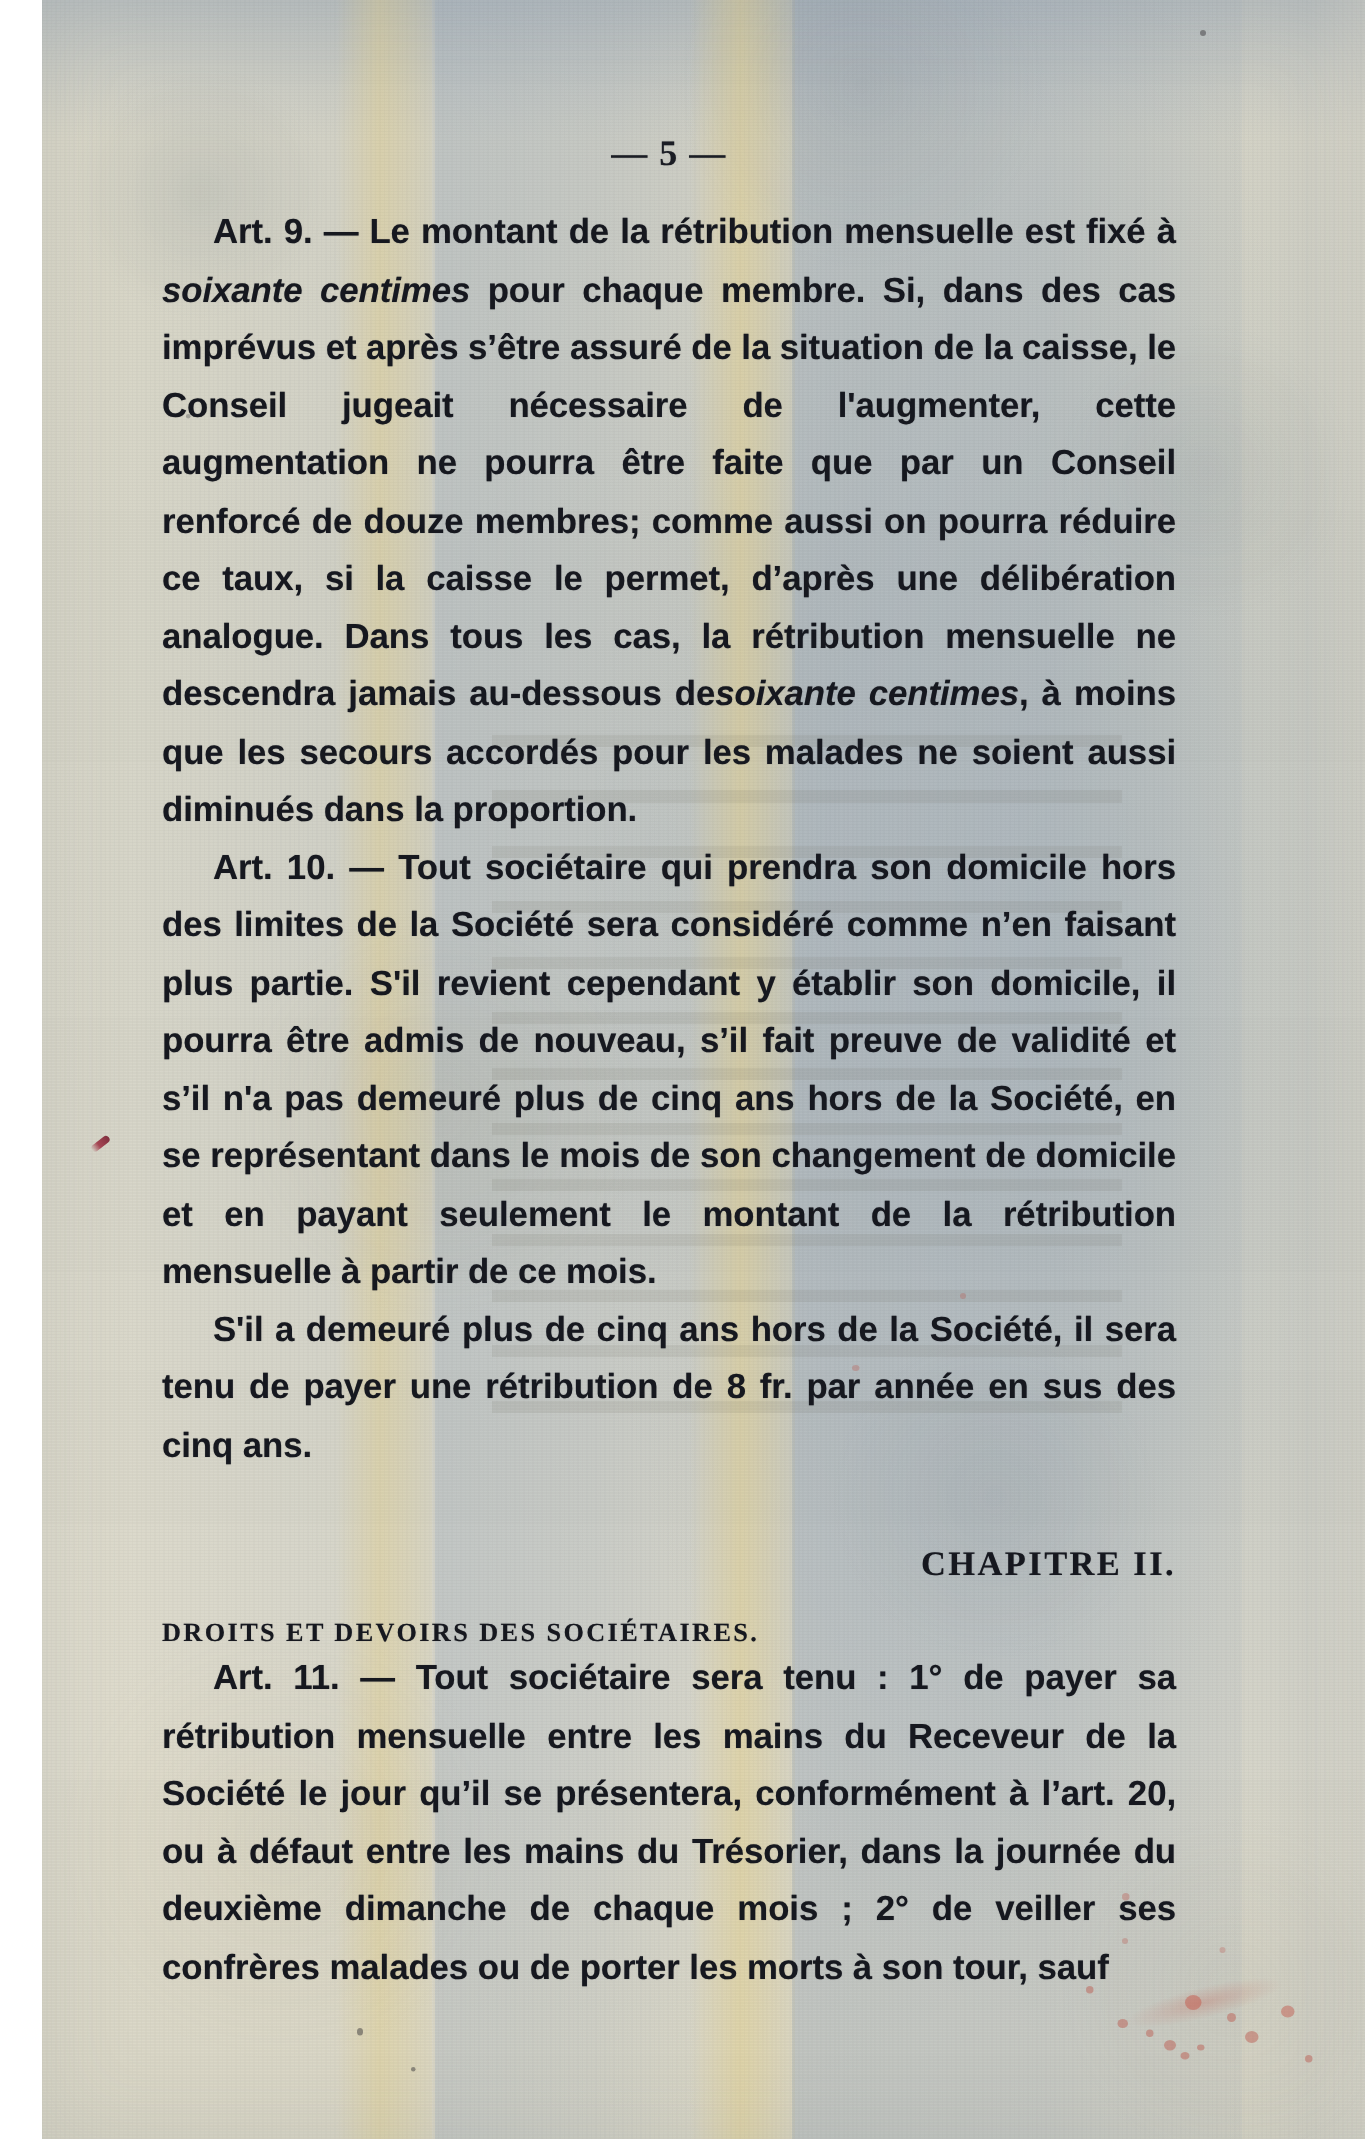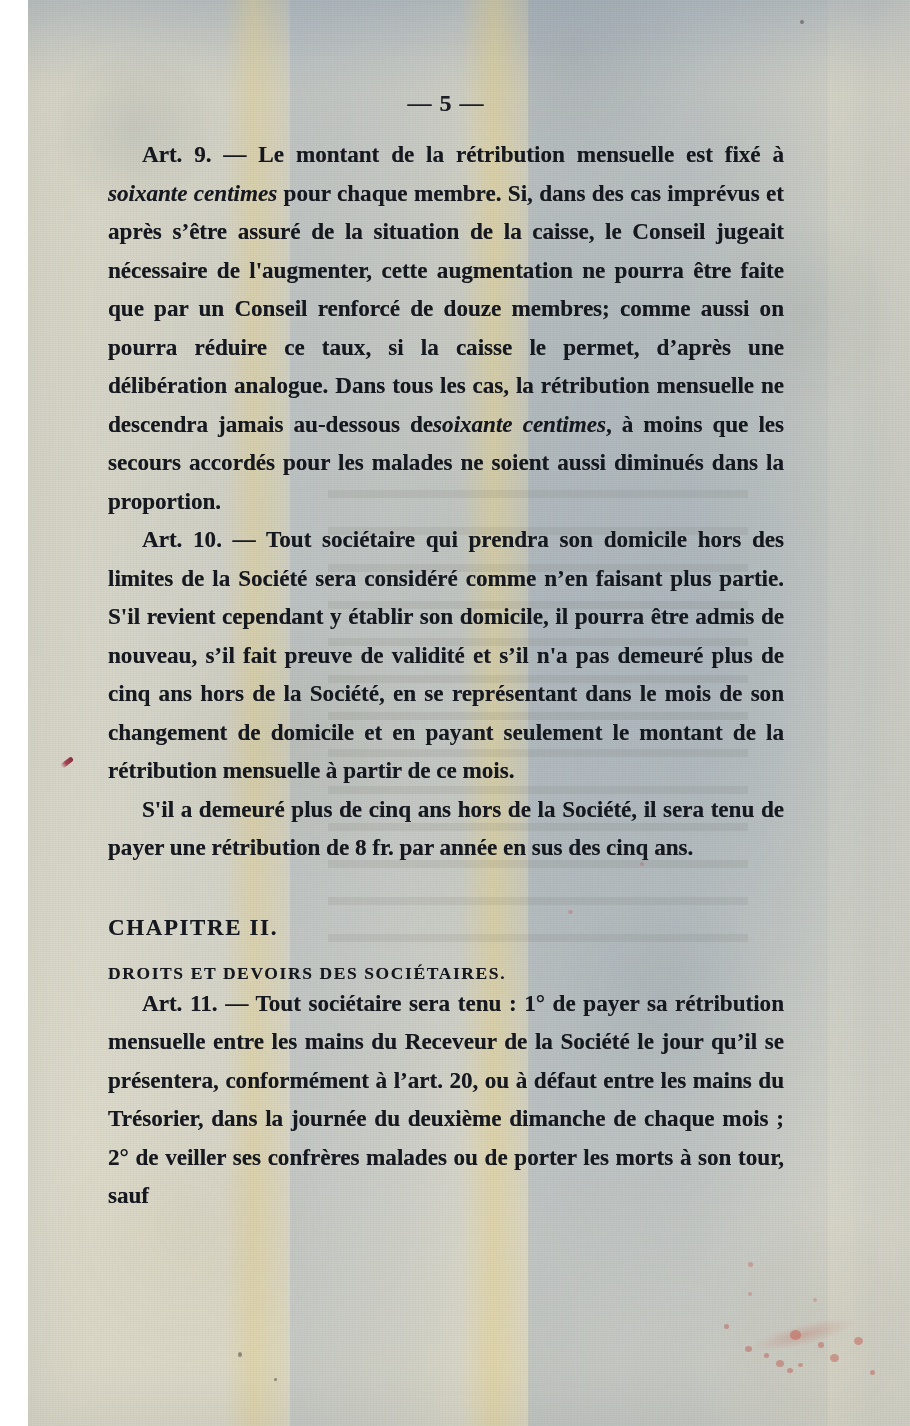--- a/index.html
+++ b/index.html
@@ -154,37 +154,37 @@
     letter-spacing: 1px;
     color: #1b1d24;
     margin: 0;
     padding-top: 90px;
     font-family: "Liberation Serif", serif;
   }
 
   p.body {
     margin: 0;
     color: #16181f;
-    font-family: Liberation Serif, serif;
+    font-family: Liberation Sans, sans-serif;
     font-size: 23.2px;
     line-height: 38.5px;
     text-align: justify;
     text-align-last: left;
     font-weight: 600;
     letter-spacing: -0.05px;
     -webkit-font-smoothing: none;
   }
   p.body.indent { text-indent: 34px; }
   p.first { margin-top: 18px; }
   .it { font-style: italic; }
 
   .chapter {
     margin: 0;
     padding-top: 48px;
-    text-align: left;
+    text-align: right;
     font-family: "Liberation Serif", serif;
     font-size: 23px;
     font-weight: 700;
     letter-spacing: 1.6px;
     color: #16181f;
   }
   .subtitle {
     margin: 0;
     padding-top: 22px;
     text-align: left;

